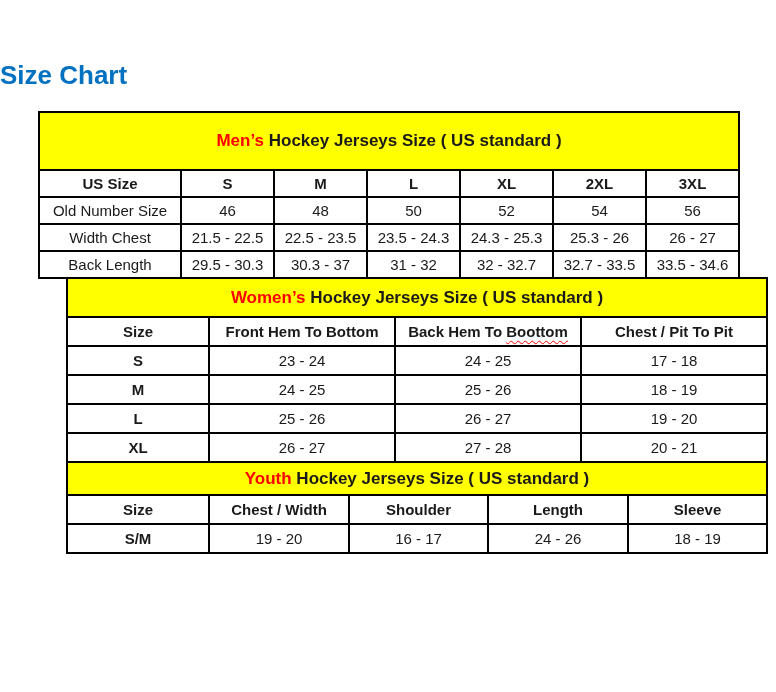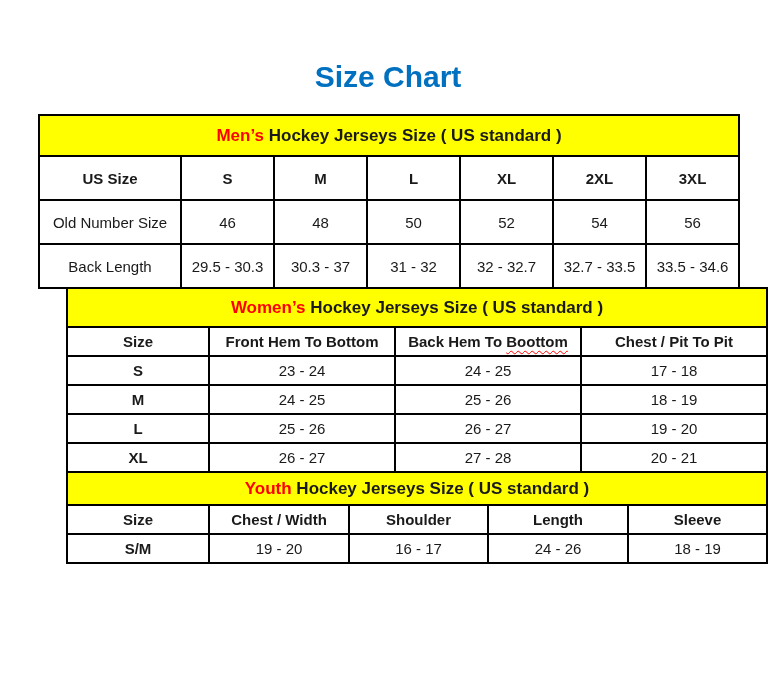--- a/index.html
+++ b/index.html
@@ -13,22 +13,22 @@
   html, body {
     margin: 0; padding: 0;
     background: #ffffff;
     width: 776px; height: 692px;
     font-family: "Liberation Sans", "DejaVu Sans", sans-serif;
     color: var(--text-color);
     overflow: hidden;
   }
   h1.page-title {
     margin: 60px 0 20px 0;
-    text-align: center;
-    font-size: 30px;
+    text-align: left;
+    font-size: 26px;
     font-weight: 700;
     color: var(--title-blue);
     letter-spacing: 0px;
   }
   .chart-wrap { margin-left: 38px; width: 700px; }
   table.size-table {
     border-collapse: collapse;
     table-layout: fixed;
     width: 700px;
   }
@@ -42,24 +42,24 @@
     padding: 0 2px;
     white-space: nowrap;
     overflow: hidden;
   }
   .size-table th { font-weight: 700; }
   tr.band-row td {
     background: var(--band-bg);
     font-weight: 700;
     font-size: 17px;
   }
-  #mens-table tr.band-row td   { height: 41px; }
+  #mens-table tr.band-row td   { height: 58px; }
   #womens-table tr.band-row td { height: 39px; }
   #youth-table tr.band-row td  { height: 33px; }
-  #mens-table tr.data-row td,  #mens-table tr.head-row th  { height: 44px; }
+  #mens-table tr.data-row td,  #mens-table tr.head-row th  { height: 27px; }
   #womens-table tr.data-row td, #womens-table tr.head-row th { height: 29px; }
   #youth-table tr.data-row td, #youth-table tr.head-row th { height: 29px; }
   .band-accent { color: var(--accent-red); }
   td.size-key { font-weight: 700; }
   .misspell {
     text-decoration-line: underline;
     text-decoration-style: wavy;
     text-decoration-color: var(--accent-red);
     text-decoration-thickness: 1px;
     text-underline-offset: 3px;
@@ -96,20 +96,29 @@
         <th>3XL</th>
       </tr>
       <tr class="data-row">
         <td>Old Number Size</td>
         <td>46</td>
         <td>48</td>
         <td>50</td>
         <td>52</td>
         <td>54</td>
         <td>56</td>
+      </tr>
+      <tr class="data-row">
+        <td>Width Chest</td>
+        <td>21.5 - 22.5</td>
+        <td>22.5 - 23.5</td>
+        <td>23.5 - 24.3</td>
+        <td>24.3 - 25.3</td>
+        <td>25.3 - 26</td>
+        <td>26 - 27</td>
       </tr>
       <tr class="data-row">
         <td>Back Length</td>
         <td>29.5 - 30.3</td>
         <td>30.3 - 37</td>
         <td>31 - 32</td>
         <td>32 - 32.7</td>
         <td>32.7 - 33.5</td>
         <td>33.5 - 34.6</td>
       </tr>

